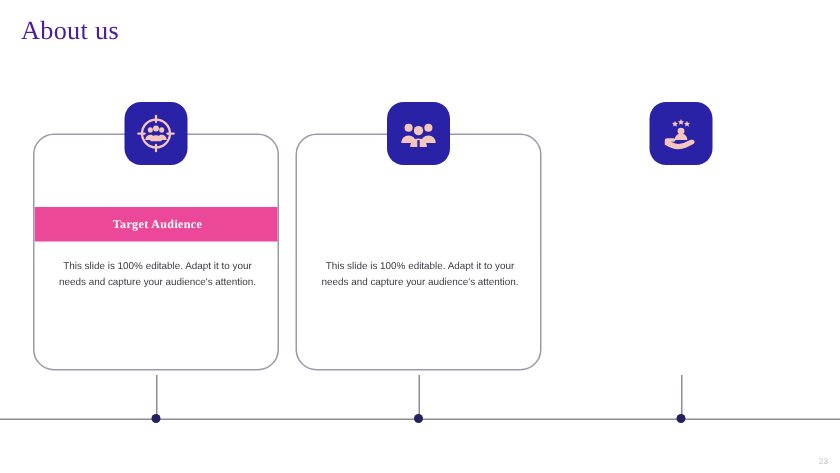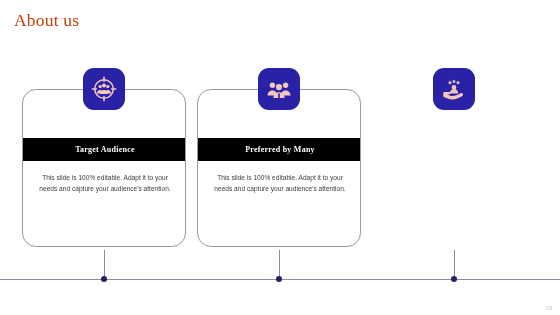--- a/index.html
+++ b/index.html
@@ -24,21 +24,21 @@
   }
 
   
   #page-title {
     position: absolute;
     left: 14px;
     top: 9px;
     font-family: "Liberation Serif", serif;
     font-size: 17.5px;
     line-height: 22px;
-    color: #c2410c;
+    color: #4c1d95;
     letter-spacing: 0.2px;
     white-space: nowrap;
   }
 
   
   #cards {
     position: absolute;
     left: 0;
     top: 68px;
     width: 560px;
@@ -67,21 +67,21 @@
     box-sizing: border-box;
     overflow: hidden;
   }
 
   .card-band {
     position: absolute;
     left: 0;
     top: 48px;
     width: 164px;
     height: 23px;
-    background: #000000;
+    background: #ec4899;
     display: flex;
     align-items: center;
     justify-content: center;
     box-sizing: border-box;
   }
   .card-band-label {
     font-family: "Liberation Serif", serif;
     font-weight: bold;
     font-size: 8px;
     line-height: 10px;
@@ -199,23 +199,20 @@
           <circle cx="6.4" cy="9.2" r="2.7" fill="#f5c6bd"></circle>
           <path d="M1.5 19.4c0-3 2.2-5 4.9-5s4.9 2 4.9 5z" fill="#f5c6bd"></path>
           <circle cx="19.6" cy="9.2" r="2.7" fill="#f5c6bd"></circle>
           <path d="M14.7 19.4c0-3 2.2-5 4.9-5s4.9 2 4.9 5z" fill="#f5c6bd"></path>
           <circle cx="13" cy="11.1" r="3.1" fill="#f5c6bd"></circle>
           <path d="M7.4 22c0-3.4 2.5-5.7 5.6-5.7s5.6 2.3 5.6 5.7z" fill="#f5c6bd"></path>
           <rect x="12.2" y="17.4" width="1.6" height="4.6" fill="#2a22a6"></rect>
         </svg>
       </div>
       <div class="card-body">
-        <div class="card-band">
-          <span class="card-band-label">Preferred by Many</span>
-        </div>
         <div class="card-text">This slide is 100% editable. Adapt it to your needs and capture your audience's attention.</div>
       </div>
     </div>
 
     <div class="card-slot slot-2">
       <div class="icon-badge">
         <svg width="26" height="26" viewBox="0 0 26 26" aria-hidden="true">
           <path d="M9 4.6l.62 1.26 1.38.2-1 .98.24 1.38L9 7.73l-1.24.65.24-1.38-1-.98 1.38-.2z" fill="#f5c6bd"></path>
           <path d="M13 3.4l.62 1.26 1.38.2-1 .98.24 1.38L13 6.53l-1.24.65.24-1.38-1-.98 1.38-.2z" fill="#f5c6bd"></path>
           <path d="M17 4.6l.62 1.26 1.38.2-1 .98.24 1.38L17 7.73l-1.24.65.24-1.38-1-.98 1.38-.2z" fill="#f5c6bd"></path>

